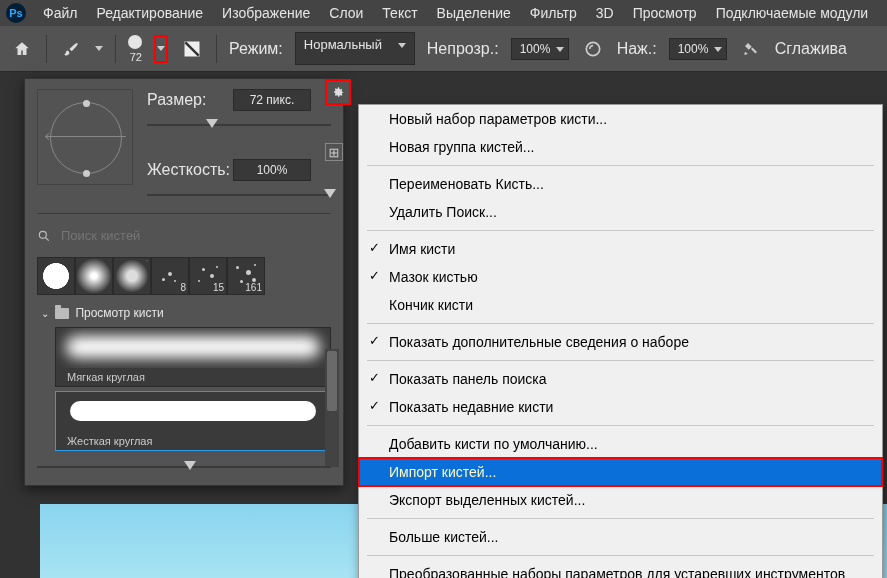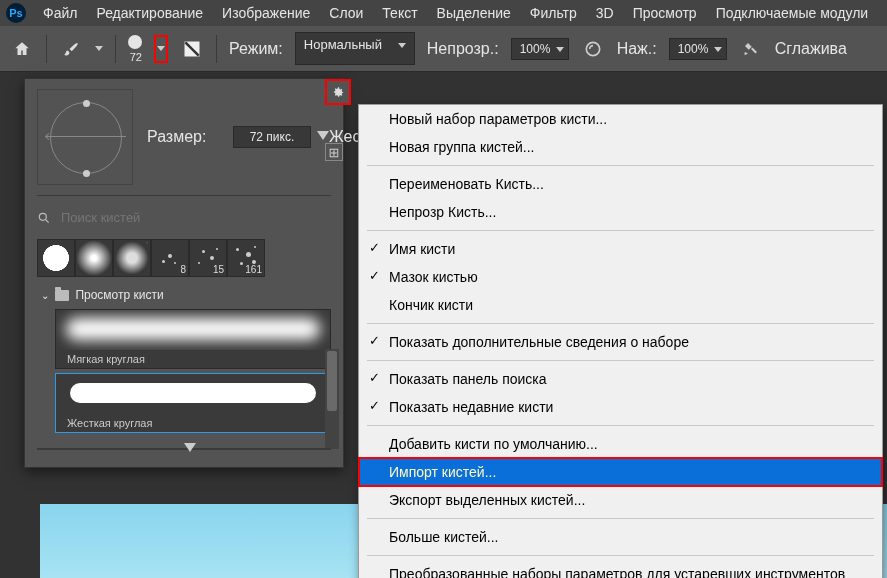--- a/index.html
+++ b/index.html
@@ -19,21 +19,21 @@
 .opt-select{background:#383838;border:1px solid #292929;padding:4px 26px 12px 8px;color:#e5e5e5;font-size:13px;position:relative;min-width:120px}
 .opt-select .chev{position:absolute;right:8px;top:10px}
 .opt-num{background:#383838;border:1px solid #292929;padding:3px 18px 3px 8px;color:#e5e5e5;font-size:12px;position:relative;width:58px}
 .opt-num .chev{position:absolute;right:4px;top:8px}
 
 .brush-panel{position:absolute;left:24px;top:78px;width:320px;background:#535353;border:1px solid #333;box-shadow:0 4px 12px rgba(0,0,0,.5);padding:10px 12px}
 .bp-top{display:flex;gap:14px}
 .angle-wid{width:96px;height:96px;border:1px solid #444;background:#535353;position:relative;flex-shrink:0}
 .angle-circ{position:absolute;left:12px;top:12px;width:72px;height:72px;border:1px solid #888;border-radius:50%}
 .angle-dot{width:7px;height:7px;background:#ccc;border-radius:50%;position:absolute}
-.bp-right{flex:1;display:flex;flex-direction:row;gap:6px}
+.bp-right{flex:1;display:flex;flex-direction:column;gap:6px}
 .bp-row{display:flex;align-items:center;gap:8px}
 .bp-field{background:#383838;border:1px solid #2a2a2a;padding:3px 6px;color:#e5e5e5;font-size:12px;width:78px;text-align:center}
 .bp-slider{height:16px;flex:1;position:relative}
 .bp-track{position:absolute;left:0;right:0;top:7px;height:2px;background:#3a3a3a}
 .bp-thumb{position:absolute;top:2px;width:0;height:0;border-left:6px solid transparent;border-right:6px solid transparent;border-top:9px solid #ccc}
 .red-gear{width:26px;height:26px;border:2px solid red;display:flex;align-items:center;justify-content:center;position:absolute;right:-8px;top:0px;background:#535353}
 .gear-icon{width:14px;height:14px}
 .plus-btn{position:absolute;right:0px;top:64px;width:18px;height:18px;border:1px solid #888;display:flex;align-items:center;justify-content:center;font-size:13px;color:#ccc}
 
 .bp-hr{height:1px;background:#3a3a3a;margin:10px 0 8px}
@@ -244,21 +244,21 @@
         <div class="bp-thumb" style="left:50%"></div>
       </div>
     </div>
 </div>
 
 <div class="ctx-menu" id="ctx">
     <div class="ctx-item">Новый набор параметров кисти...</div>
     <div class="ctx-item">Новая группа кистей...</div>
     <div class="ctx-sep"></div>
     <div class="ctx-item">Переименовать Кисть...</div>
-    <div class="ctx-item">Непрозр Кисть...</div>
+    <div class="ctx-item">Удалить Поиск...</div>
     <div class="ctx-sep"></div>
     <div class="ctx-item ctx-chk">Имя кисти</div>
     <div class="ctx-item ctx-chk">Мазок кистью</div>
     <div class="ctx-item">Кончик кисти</div>
     <div class="ctx-sep"></div>
     <div class="ctx-item ctx-chk">Показать дополнительные сведения о наборе</div>
     <div class="ctx-sep"></div>
     <div class="ctx-item ctx-chk">Показать панель поиска</div>
     <div class="ctx-item ctx-chk">Показать недавние кисти</div>
     <div class="ctx-sep"></div>

